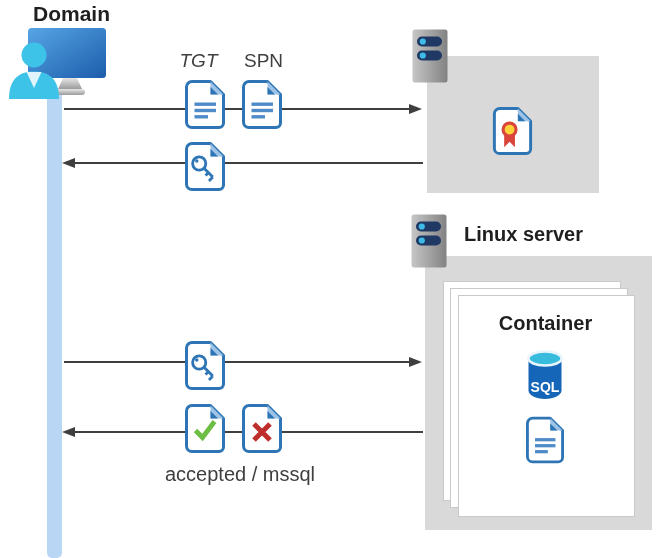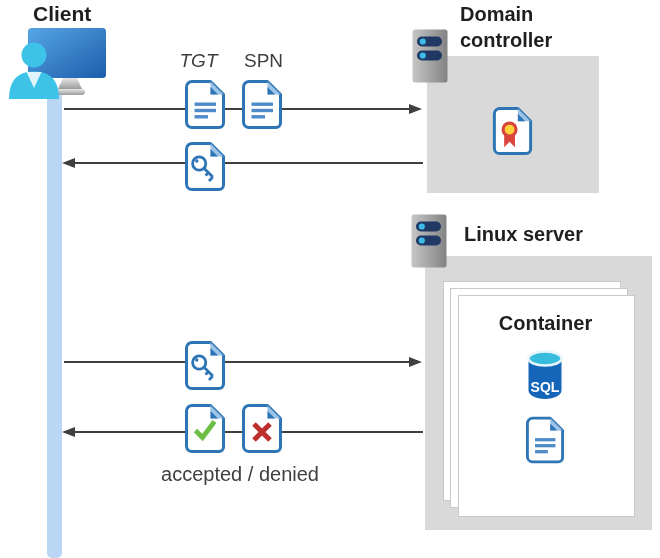--- a/index.html
+++ b/index.html
@@ -98,21 +98,21 @@
 
   <div class="abs head head-left" style="left:62px;top:158px;"></div>
   <div class="abs arrow-line" style="left:75px;top:162px;width:348px;"></div>
 
   <div class="abs arrow-line" style="left:64px;top:361px;width:346px;"></div>
   <div class="abs head head-right" style="left:409px;top:357px;"></div>
 
   <div class="abs head head-left" style="left:62px;top:427px;"></div>
   <div class="abs arrow-line" style="left:75px;top:431px;width:348px;"></div>
 
-  <div class="abs heading" style="left:33px;top:1px;font-size:21px;white-space:nowrap;">Client</div>
+  <div class="abs heading" style="left:33px;top:1px;font-size:21px;white-space:nowrap;">Domain</div>
   <svg class="abs" style="left:6px;top:25px;" width="102" height="74" viewBox="0 0 102 74">
     <rect class="mon-screen" x="22" y="3" width="78" height="50" rx="3.5"></rect>
     <polygon class="mon-stand" points="57,53 71,53 76,64 52,64"></polygon>
     <rect class="mon-base" x="46" y="64" width="33" height="6" rx="3"></rect>
     <circle class="person" cx="28" cy="30" r="12.5"></circle>
     <path class="person" d="M3,74 C3,54 13,46.5 28,46.5 C43,46.5 53,54 53,74 Z"></path>
     <path class="person-collar" d="M20.5,47 H35.5 L28,63 Z"></path>
   </svg>
 
   <div class="abs label center" style="left:171px;top:50px;width:55px;font-style:italic;">TGT</div>
@@ -169,30 +169,29 @@
     <path class="doc-check" d="M10.5,26.5 17.5,33.5 29.5,17.5"></path>
   </svg>
 
   <svg class="abs" style="left:242px;top:404px;" width="40" height="49" viewBox="0 0 40 49">
     <path class="doc-body" d="M7,1.5 H25.5 L38.5,14.5 V43 a4.5,4.5 0 0 1 -4.5,4.5 H7 A5.5,5.5 0 0 1 1.5,42 V7 A5.5,5.5 0 0 1 7,1.5 Z"></path>
     <polygon class="doc-fold-light" points="25.5,1.5 38.5,14.5 25.5,14.5"></polygon>
     <polygon class="doc-fold-dark" points="25.5,7 33,14.5 25.5,14.5"></polygon>
     <path class="doc-x" d="M12,20 28,36 M28,20 12,36"></path>
   </svg>
 
-  <div class="abs label center" style="left:140px;top:463px;width:200px;font-size:20px;">accepted / denied</div>
+  <div class="abs label center" style="left:140px;top:463px;width:200px;font-size:20px;">accepted / mssql</div>
 
   <svg class="abs" style="left:412px;top:29px;" width="36" height="54" viewBox="0 0 36 54">
     <rect class="srv-body" x="0.5" y="0.5" width="35" height="53" rx="2.5"></rect>
     <rect class="srv-pill" x="5" y="7.5" width="25" height="10" rx="5"></rect>
     <rect class="srv-pill" x="5" y="21.5" width="25" height="10" rx="5"></rect>
     <circle class="srv-dot" cx="10.8" cy="12.5" r="3.1"></circle>
     <circle class="srv-dot" cx="10.8" cy="26.5" r="3.1"></circle>
   </svg>
-  <div class="abs heading" style="left:460px;top:1px;width:130px;">Domain controller</div>
 
   <svg class="abs" style="left:492px;top:107px;" width="41" height="48" viewBox="0 0 40 49">
     <path class="doc-body" d="M7,1.5 H25.5 L38.5,14.5 V43 a4.5,4.5 0 0 1 -4.5,4.5 H7 A5.5,5.5 0 0 1 1.5,42 V7 A5.5,5.5 0 0 1 7,1.5 Z"></path>
     <polygon class="doc-fold-light" points="25.5,1.5 38.5,14.5 25.5,14.5"></polygon>
     <polygon class="doc-fold-dark" points="25.5,7 33,14.5 25.5,14.5"></polygon>
     <path class="cert-ribbon" d="M11.5,26 V41 L17,35.5 22.5,41 V26 Z"></path>
     <circle class="cert-seal" cx="17" cy="23" r="6.6"></circle>
   </svg>
 
   <svg class="abs" style="left:411px;top:214px;" width="36" height="54" viewBox="0 0 36 54">

